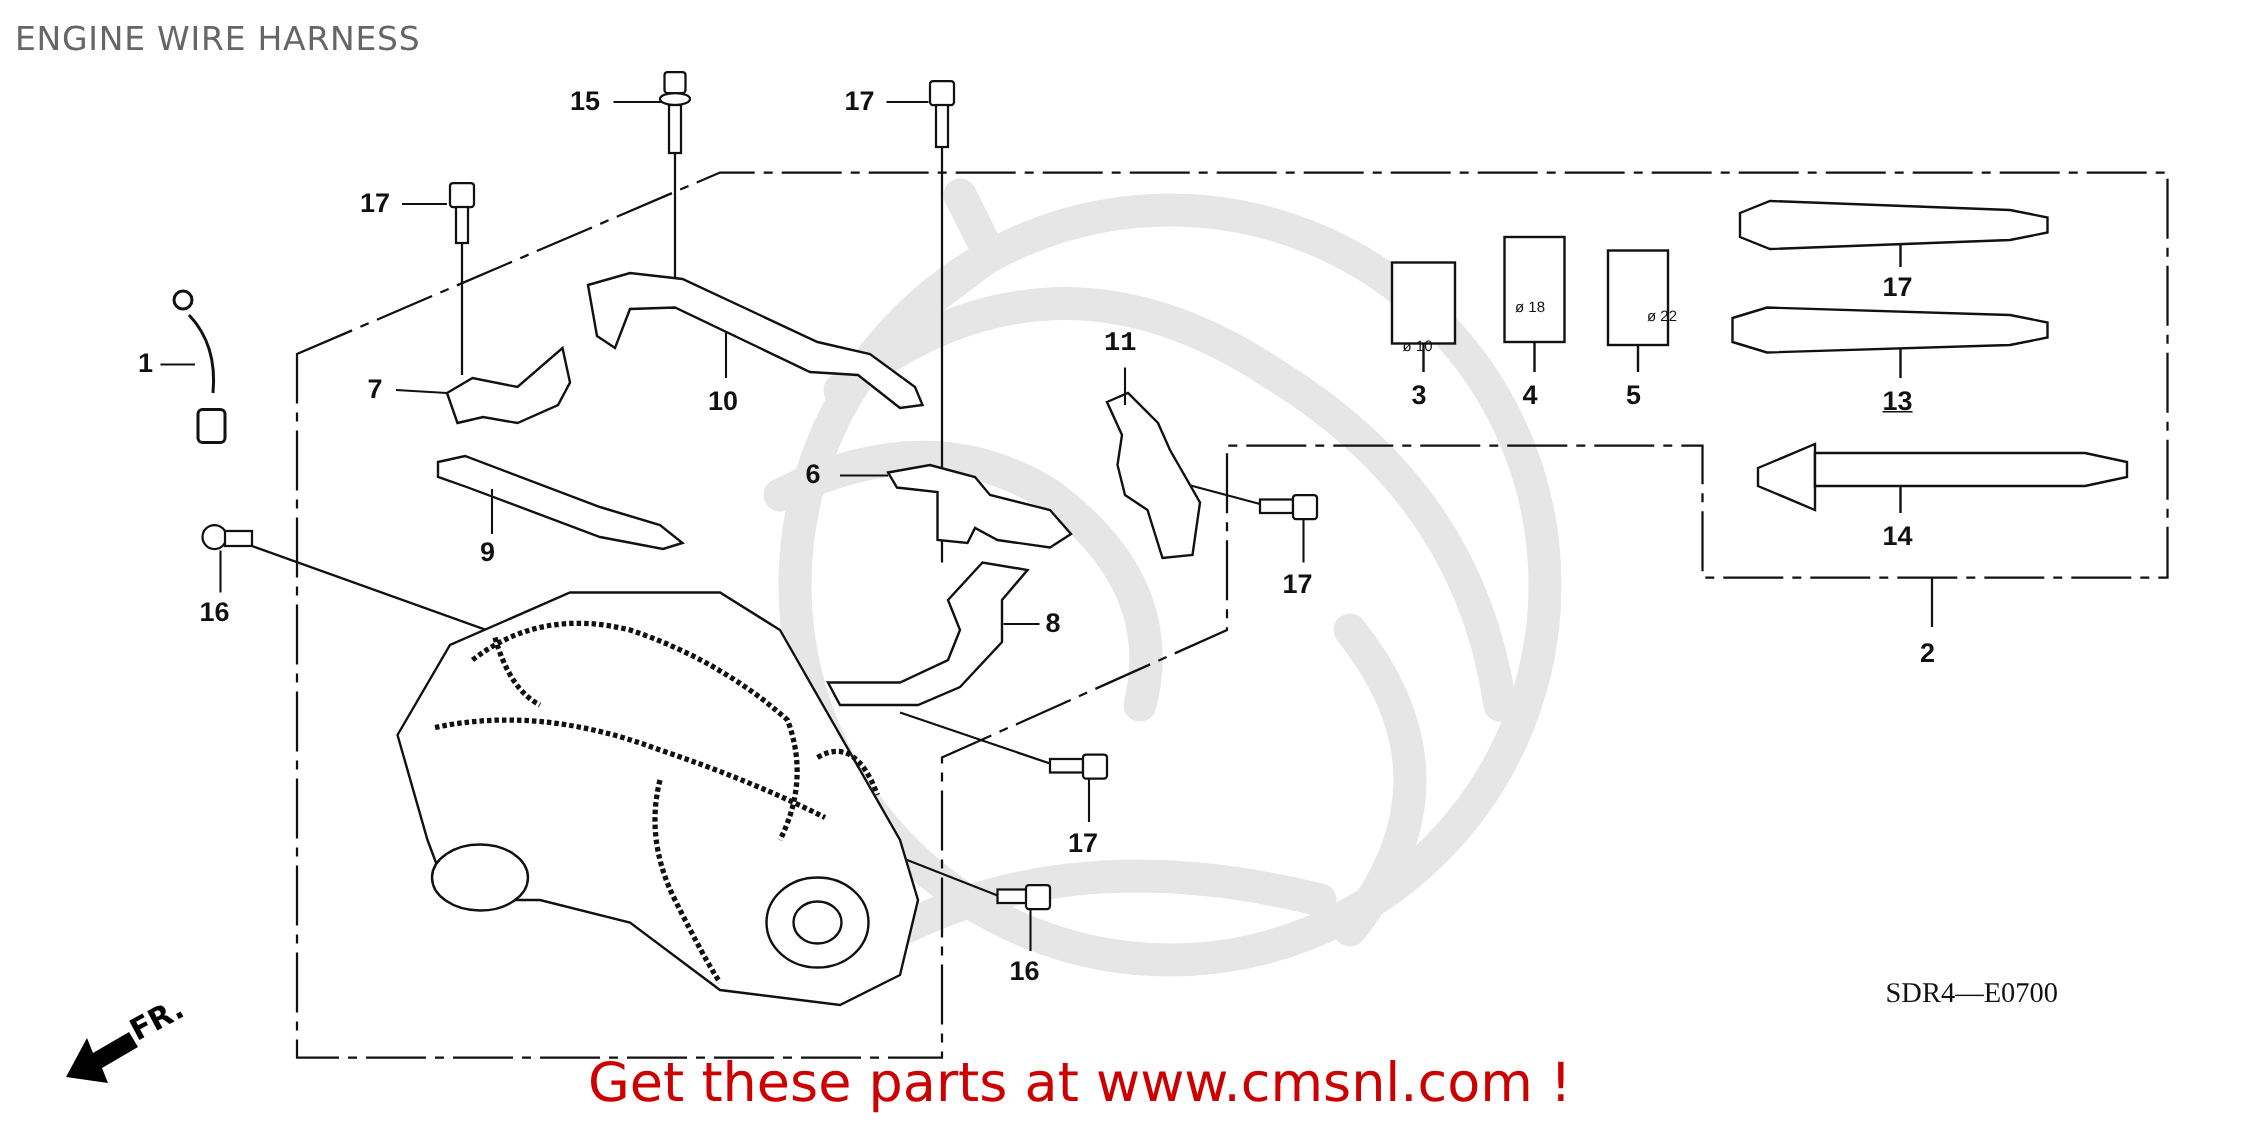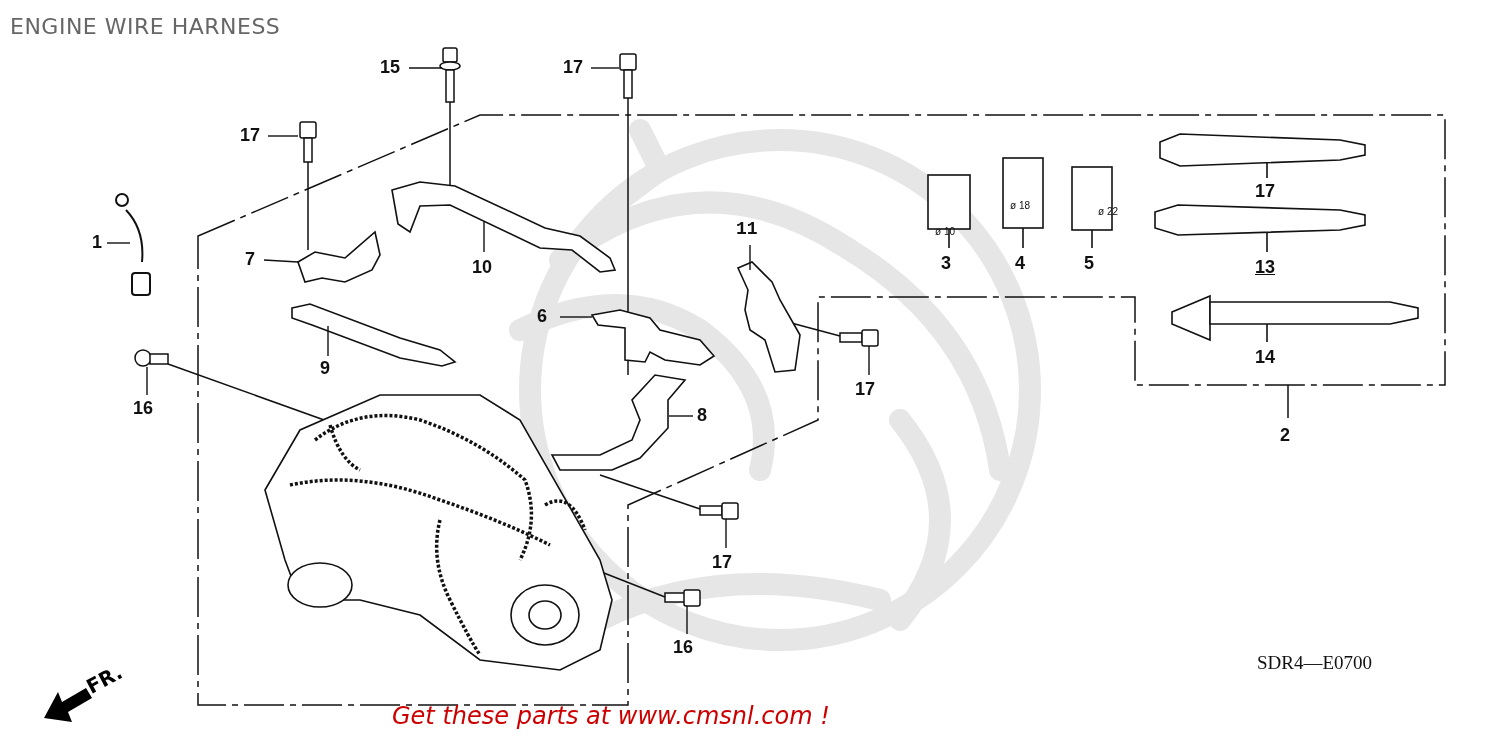--- a/index.html
+++ b/index.html
@@ -1,21 +1,21 @@
 <!DOCTYPE html>
 <html><head>
   <meta charset="utf-8">
   <style>
     html, body { margin: 0; padding: 0; background: #ffffff; }
     body { width: 1500px; height: 749px; position: relative; overflow: hidden; font-family: "Liberation Sans", sans-serif; }
     .title { position: absolute; left: 10px; top: 14px; font-family: "DejaVu Sans", sans-serif; font-size: 22px; color: #666666; letter-spacing: 0.5px; }
     .diagram { position: absolute; left: 0; top: 0; width: 1500px; height: 749px; }
     .callout { position: absolute; font-family: "Liberation Sans", sans-serif; font-weight: bold; font-size: 18px; color: #111111; line-height: 1; text-align: right; }
     .code { position: absolute; left: 1257px; top: 652px; font-family: "Liberation Serif", serif; font-size: 19px; color: #111; }
-    .promo { position: absolute; left: 392px; top: 702px; font-family: "DejaVu Sans", sans-serif; font-size: 24px; color: #cc0000; white-space: nowrap; font-style: italic; }
+    .promo { position: absolute; left: 392px; top: 702px; font-family: "DejaVu Sans", sans-serif; font-size: 36px; color: #cc0000; white-space: nowrap; }
     .fr { position: absolute; left: 88px; top: 676px; font-family: "DejaVu Sans", sans-serif; font-weight: bold; font-size: 20px; color: #000; transform: rotate(-28deg); transform-origin: left center; }
     .dia-label { position: absolute; font-family: "Liberation Sans", sans-serif; font-size: 10px; color: #111; }
   </style>
 </head>
 <body>
 
 <div class="title">ENGINE WIRE HARNESS</div>
 
 <svg class="diagram" viewBox="0 0 1500 749" xmlns="http://www.w3.org/2000/svg">
 

